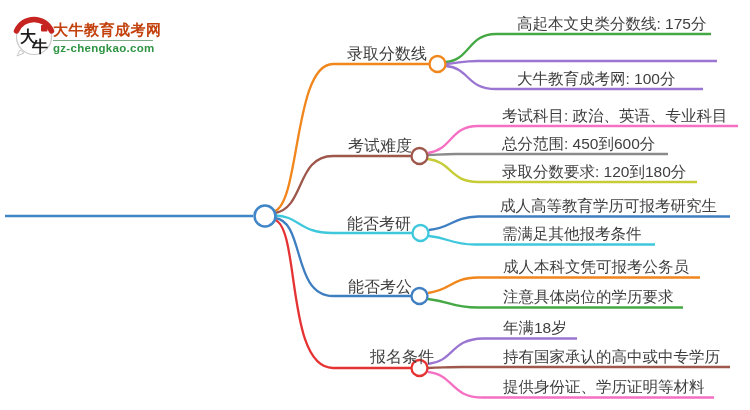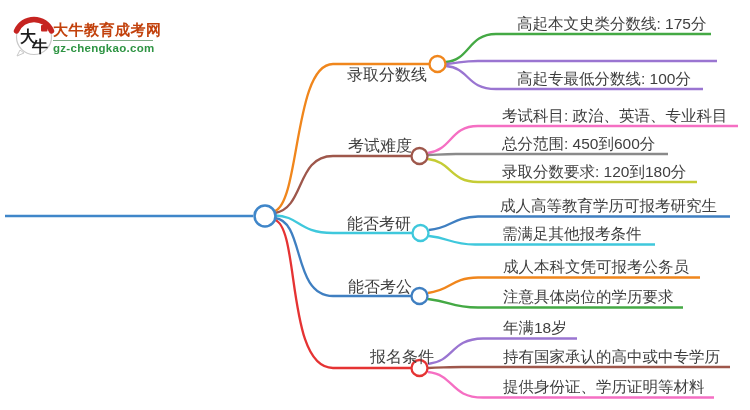--- a/index.html
+++ b/index.html
@@ -54,28 +54,28 @@
     <path d="M275,220 C300,228 286,368 333,368 L411,368" fill="none" stroke-width="2.3" stroke="#e53333"></path>
     <path d="M428,364 C455,361 450,339 483,338.5 L577,338.5" fill="none" stroke-width="2.3" stroke="#9a75d1"></path>
     <path d="M428,368 C445,367.5 452,367 462,367 L730,367" fill="none" stroke-width="2.3" stroke="#9e574b"></path>
     <path d="M428,372 C455,375 450,397.5 483,397.5 L714,397.5" fill="none" stroke-width="2.3" stroke="#f56fc3"></path>
     <circle cx="419.5" cy="368" r="8" fill="#ffffff" stroke-width="2.3" stroke="#e53333"></circle>
 
     <circle cx="265" cy="216" r="10.5" fill="#ffffff" stroke-width="2.6" stroke="#3f86c9"></circle>
   </svg>
 
 
-  <div class="node branch-label" style="left:347px;top:45px;margin-top:21px;">录取分数线</div>
+  <div class="node branch-label" style="left:347px;top:45px;">录取分数线</div>
   <div class="node branch-label" style="left:348px;top:137px;">考试难度</div>
   <div class="node branch-label" style="left:347px;top:215px;">能否考研</div>
   <div class="node branch-label" style="left:348px;top:278px;">能否考公</div>
   <div class="node branch-label" style="left:370px;top:348px;">报名条件</div>
 
   <div class="node leaf-label" style="left:517px;top:15px;">高起本文史类分数线: 175分</div>
-  <div class="node leaf-label" style="left:517px;top:70px;">高起专最低分数线: 100分</div>
+  <div class="node leaf-label" style="left:517px;top:70px;">大牛教育成考网: 100分</div>
 
   <div class="node leaf-label" style="left:502px;top:107px;">考试科目: 政治、英语、专业科目</div>
   <div class="node leaf-label" style="left:502px;top:135px;">总分范围: 450到600分</div>
   <div class="node leaf-label" style="left:502px;top:163px;">录取分数要求: 120到180分</div>
 
   <div class="node leaf-label" style="left:500px;top:197px;">成人高等教育学历可报考研究生</div>
   <div class="node leaf-label" style="left:502px;top:225px;">需满足其他报考条件</div>
 
   <div class="node leaf-label" style="left:503px;top:258px;">成人本科文凭可报考公务员</div>
   <div class="node leaf-label" style="left:503px;top:288px;">注意具体岗位的学历要求</div>

